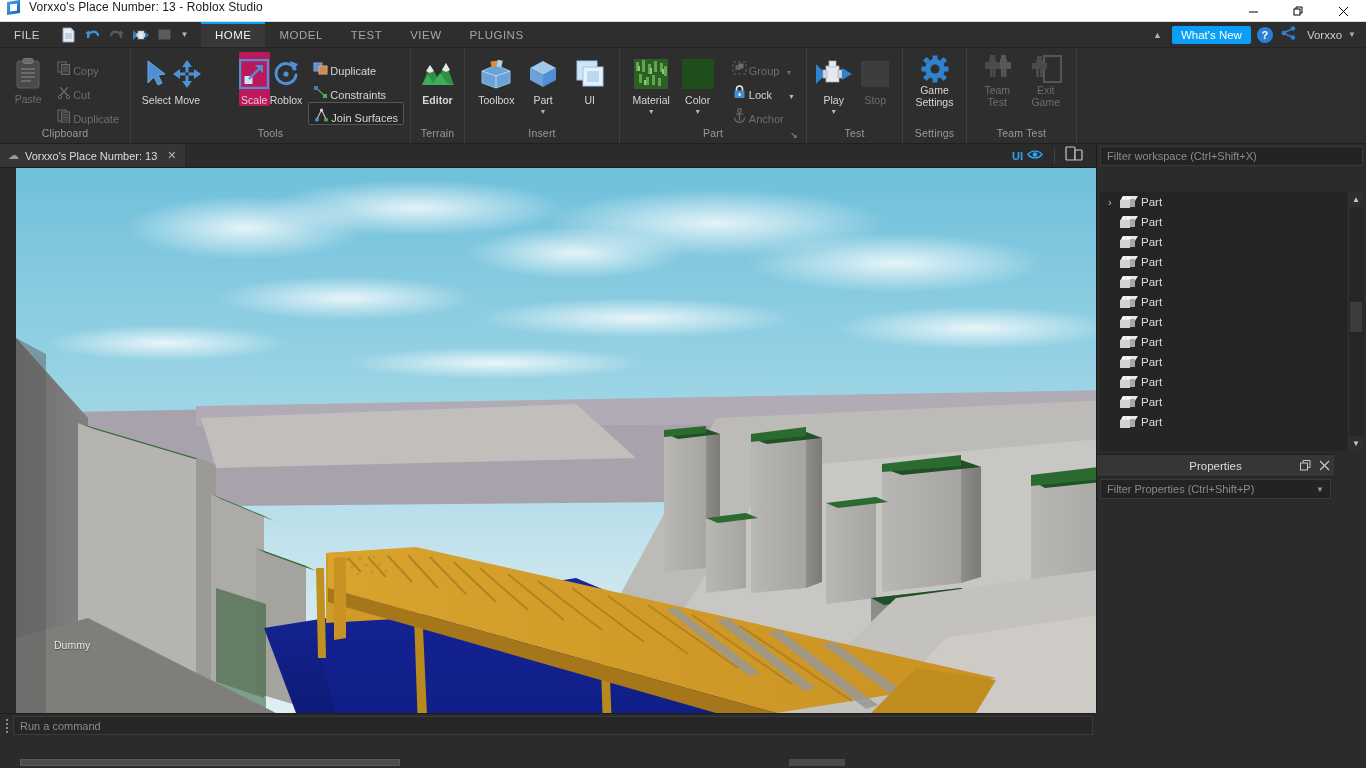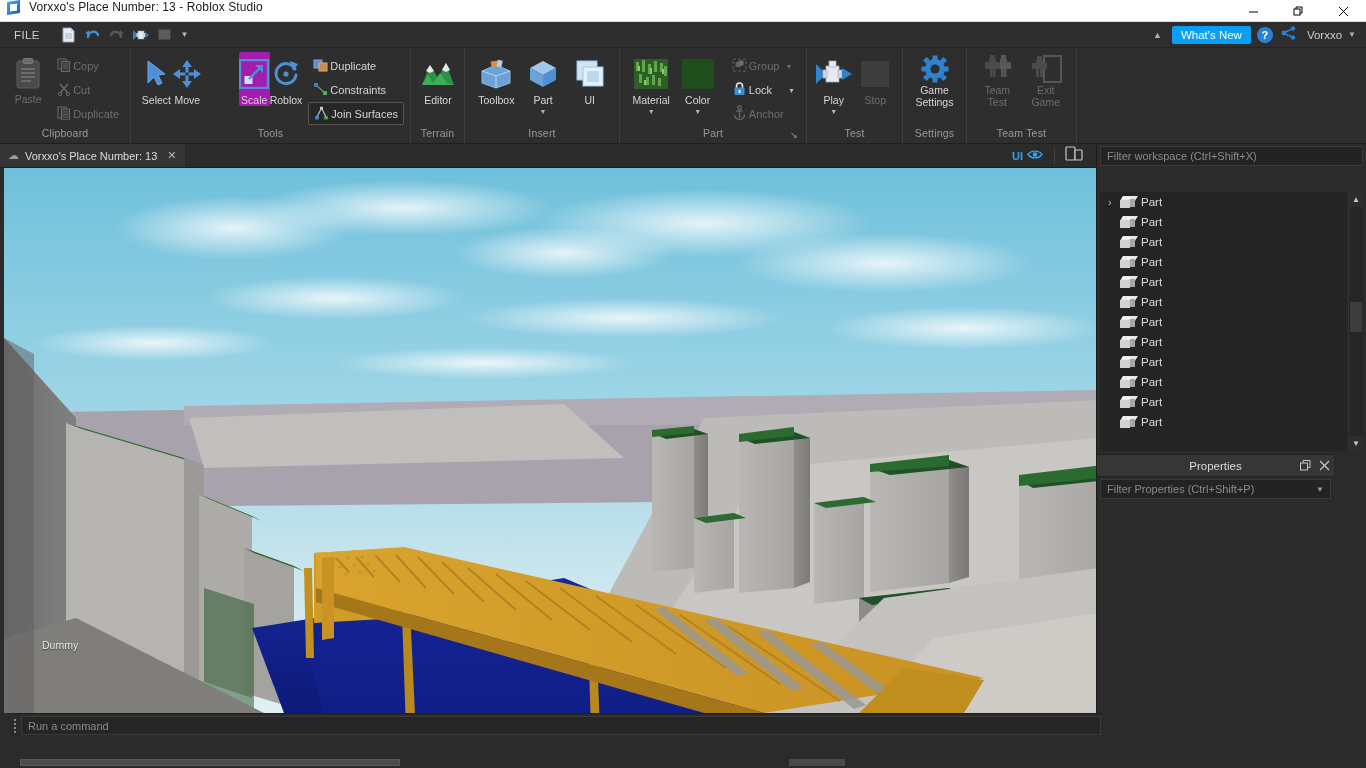--- a/index.html
+++ b/index.html
@@ -89,24 +89,24 @@
     height:18px; text-align:center; color:#9a9a9a; font-size:10.5px; line-height:14px;
     letter-spacing:.2px;
   }
   .big-btn {
     width:56px; display:flex; flex-direction:column; align-items:center; padding-top:2px;
     border-radius:2px; cursor:default;
   }
   .big-btn .glyph { height:40px; display:flex; align-items:center; justify-content:center; }
   .big-btn .lbl { font-size:10.5px; color:#d6d6d6; text-align:center; line-height:12px; }
   .big-btn.disabled .lbl { color:#6e6e6e; }
-  .big-btn.active { background:#a21caf;margin-left:36px; }
+  .big-btn.active { background:#be185d;margin-left:36px; }
   .drop-caret { font-size:7px; color:#b8b8b8; line-height:8px; margin-top:2px;}
   .small-btn {
-    display:flex; align-items:center; gap:2px; height:23px; padding: 0 5px; border-radius:2px;
+    display:flex; align-items:flex-end; gap:2px; height:23px; padding: 0 5px; border-radius:2px;
     font-size:11px; color:#d6d6d6; white-space:nowrap;
   }
   .small-btn.disabled { color:#6e6e6e; }
   .small-btn.boxed { border:1px solid #565656; background:#272727;}
   .col-small { display:flex; flex-direction:column; gap:1px; padding-top:2px; }
   .clip-paste {
     width:54px; display:flex; flex-direction:column; align-items:center; padding-top:3px;
   }
   .clip-paste .lbl { font-size:10.5px; color:#6e6e6e; }
   .dlg-launcher {
@@ -127,32 +127,32 @@
   .vptabs-right { margin-left:auto; display:flex; align-items:center; gap:0; padding-right:6px; }
   .ui-toggle {
     display:flex; align-items:center; gap:4px; padding: 0 7px; height:20px; color:#2ea3f2;
     font-size:11px; font-weight:bold;
   }
   .vsep { width:1px; height:16px; background:#454545; margin: 0 4px; }
   .device-btn { padding: 0 6px; display:flex; align-items:center; }
 
   
   .viewport {
-    position:absolute; left:4px; top:168px; width:1095px; height:545px; overflow:hidden;
+    position:absolute; left:16px; top:168px; width:1095px; height:545px; overflow:hidden;
     background:#7ec8e0;
   }
   .vp-svg { position:absolute; left:0; top:0; width:1095px; height:545px; }
   .dummy-label {
     position:absolute; left:38px; top:471px; font-size:10.5px; color:#e9e9e9;
     text-shadow: 0 1px 1px rgba(0,0,0,.55);
   }
 
   
   .cmdbar {
-    position:absolute; left:8px; top:713px; width:1095px; height:24px; background:#2b2b2b;
+    position:absolute; left:0; top:713px; width:1095px; height:24px; background:#2b2b2b;
     display:flex; align-items:center; border-top:1px solid #1d1d1d;
   }
   .grip { width:10px; display:flex; flex-direction:column; align-items:center; gap:2px; padding-left:3px;}
   .grip i { width:2px; height:2px; background:#8a8a8a; display:block; }
   .cmdinput {
     flex:1; height:19px; background:#262626; border:1px solid #3a3a3a; margin: 0 2px 0 3px;
     color:#8b8b8b; font-size:11px; display:flex; align-items:center; padding-left:6px;
   }
 
   
@@ -288,20 +288,27 @@
         </svg>
       </div>
       <div class="qat-btn">
         <svg width="15" height="15" viewBox="0 0 15 15">
             <rect x="1.5" y="2.5" width="12" height="10" fill="#5b5b5b"></rect>
           </svg>
       </div>
       <div class="qat-caret">▼</div>
     </div>
 
+    <div class="ribbon-tabs">
+      <div class="rtab active">HOME</div>
+      <div class="rtab">MODEL</div>
+      <div class="rtab">TEST</div>
+      <div class="rtab">VIEW</div>
+      <div class="rtab">PLUGINS</div>
+    </div>
 
     <div class="menu-right">
       <div class="collapse-caret">▲</div>
       <div class="whatsnew">What's New</div>
       <div class="circle-icon">?</div>
       <div class="share-icon">
         <svg width="16" height="14" viewBox="0 0 16 14">
           <circle cx="12" cy="2.5" r="2.2" fill="#2b7fd4"></circle>
           <circle cx="12" cy="11.5" r="2.2" fill="#2b7fd4"></circle>
           <circle cx="3" cy="7" r="2.4" fill="#2b7fd4"></circle>
@@ -452,21 +459,21 @@
               </svg>
             </span>
             <span>Join Surfaces</span>
           </div>
         </div>
       </div>
       <div class="rgroup-label">Tools</div>
     </div>
 
     <div class="rgroup" style="width:54px;">
-      <div class="rgroup-body" style="justify-content:flex-end;padding-left:0;padding-right:0;">
+      <div class="rgroup-body" style="justify-content:center;padding-left:0;padding-right:0;font-weight:bold;">
         <div class="big-btn" style="width:52px;">
           <div class="glyph">
             <svg width="34" height="30" viewBox="0 0 34 30">
               <path d="M1 26 L9 6 L17 19 L25 4 L33 26 Z" fill="#2f8f45"></path>
               <path d="M9 6 L13 12 L9 14 L5 12 Z" fill="#e8e8e8"></path>
               <path d="M25 4 L29 11 L25 13 L21 11 Z" fill="#e8e8e8"></path>
               <path d="M1 26 L7 16 L12 24 L19 14 L26 24 L33 26 Z" fill="#3fae58"></path>
             </svg>
           </div>
           <div class="lbl">Editor</div>

